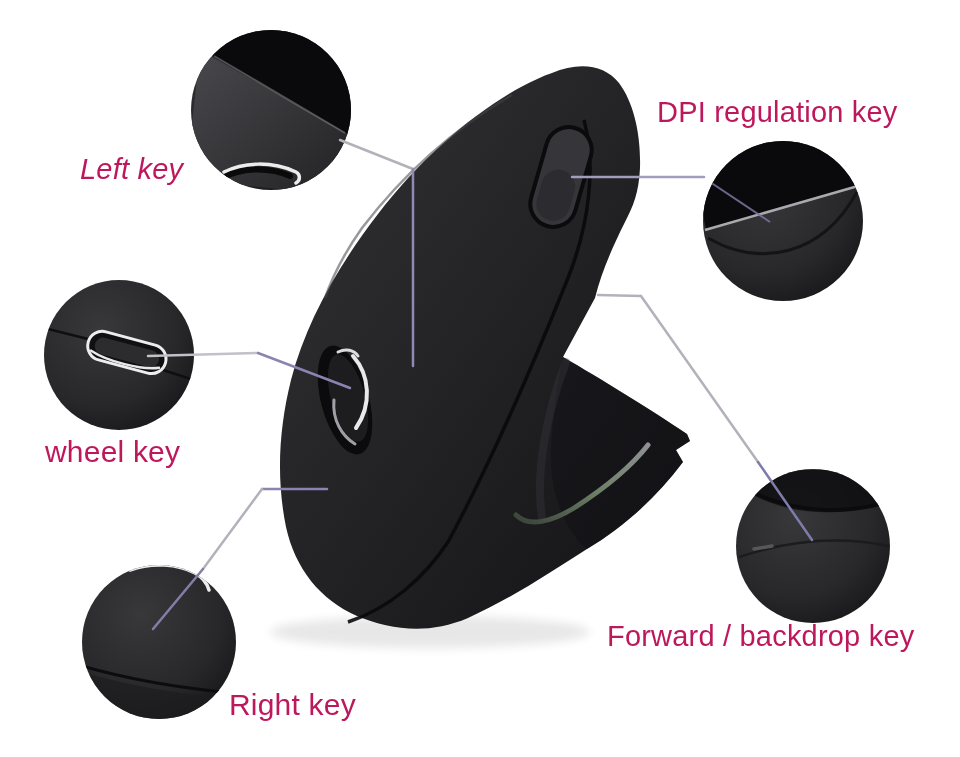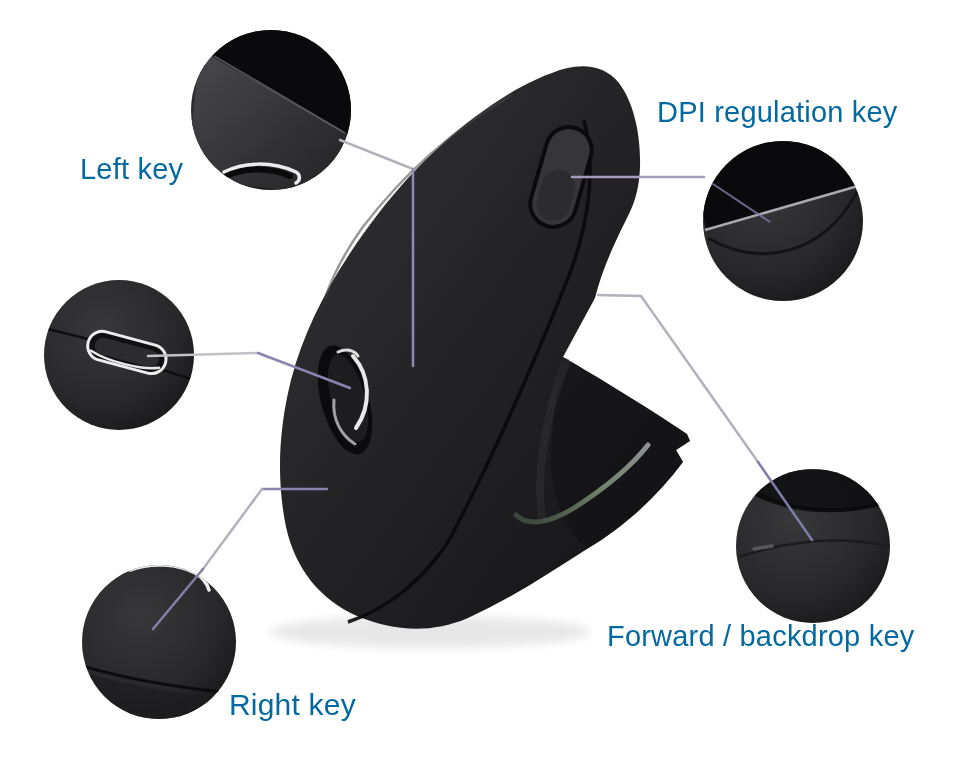--- a/index.html
+++ b/index.html
@@ -6,27 +6,27 @@
   .stage{
     position:relative;
     width:960px;height:757px;
     background:#ffffff;
     overflow:hidden;
     font-family:"Liberation Sans","DejaVu Sans",sans-serif;
   }
   .stage svg{position:absolute;left:0;top:0;}
   .lbl{
     position:absolute;
-    color:#0369a1;
+    color:#be185d;
     font-weight:400;
     letter-spacing:0.2px;
     white-space:nowrap;
     line-height:1.15;
   }
-  .lbl-left-key   {left:80px;  top:153px; font-size:29px;}
+  .lbl-left-key   {left:80px;  top:153px; font-size:29px;font-style:italic;}
   .lbl-dpi-key    {left:657px; top:96px;  font-size:29px;}
   .lbl-wheel-key  {left:45px;  top:435px; font-size:30px;}
   .lbl-right-key  {left:229px; top:688px; font-size:30px;text-align:right;}
   .lbl-forward-key{left:607px; top:620px; font-size:29px;}
 </style>
 </head>
 <body>
 
 <div class="stage">
 
@@ -208,15 +208,16 @@
       <g>
         <path d="M 598,295 L 641,296" stroke="#b3b1ba"></path>
         <path d="M 641,296 L 758,462" stroke="#b3b1ba"></path>
         <path d="M 758,462 L 812,540" stroke="#7d7cab"></path>
       </g>
     </g>
   </svg>
 
   <div class="lbl lbl-left-key">Left key</div>
   <div class="lbl lbl-dpi-key">DPI regulation key</div>
+  <div class="lbl lbl-wheel-key">wheel key</div>
   <div class="lbl lbl-right-key">Right key</div>
   <div class="lbl lbl-forward-key">Forward / backdrop key</div>
 </div>
 
 </body></html>

